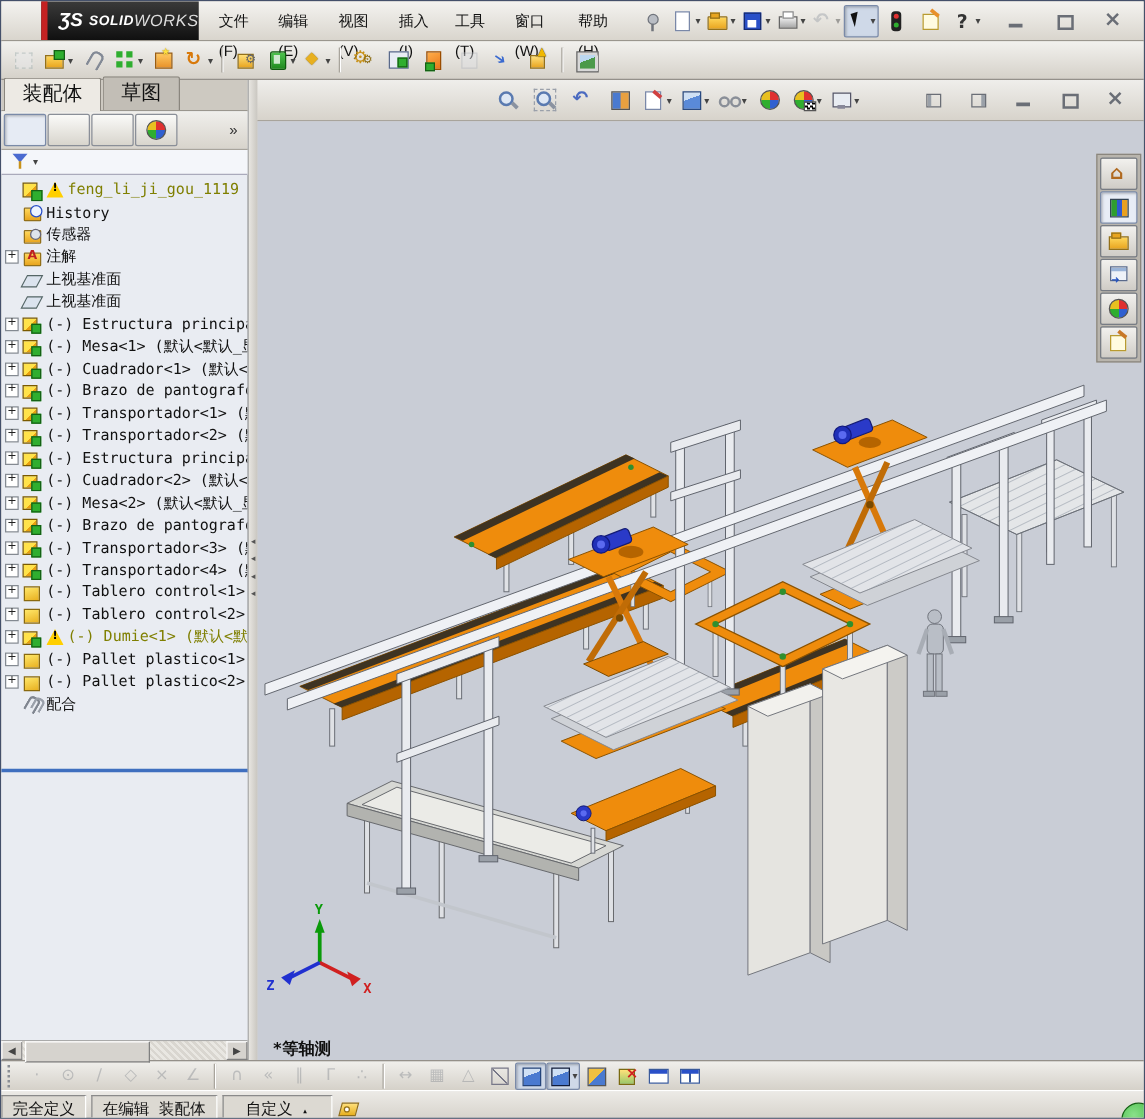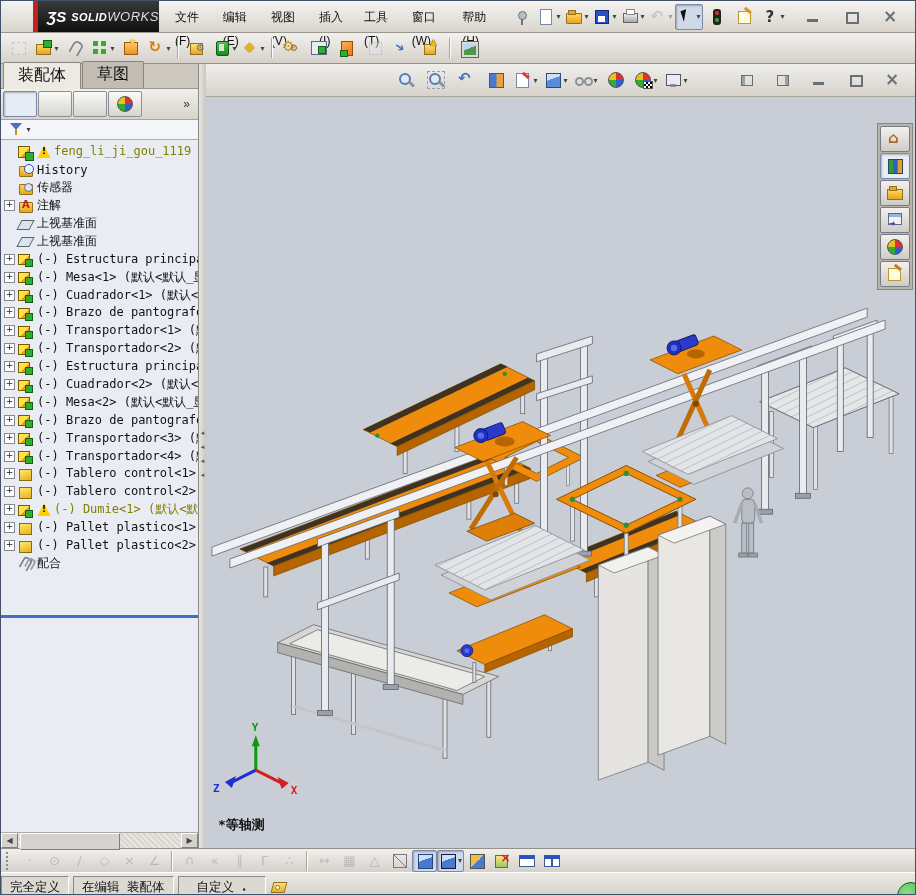--- a/index.html
+++ b/index.html
@@ -160,21 +160,21 @@
   #vptoolbar{height:32px;background:linear-gradient(#efeeeb,#d7d3cb);border-bottom:1px solid #a8a49c;display:flex;align-items:center;}
   #headsup{display:flex;align-items:center;margin-left:186px;gap:2px;}
   #vpwinbtns{margin-left:auto;display:flex;align-items:center;gap:8px;padding-right:10px;}
   .ic-pane-left::before{content:"";left:3px;top:4px;width:10px;height:9px;border:1.5px solid #6a6e76;box-shadow:inset 3px 0 0 #9aa0a8;}
   .ic-pane-right::before{content:"";left:3px;top:4px;width:10px;height:9px;border:1.5px solid #6a6e76;box-shadow:inset -3px 0 0 #9aa0a8;}
   #canvas{flex:1;position:relative;background:#c9cdd6;overflow:hidden;}
   #scene{position:absolute;inset:0;}
   #taskpane{position:absolute;right:2px;top:26px;display:flex;flex-direction:column;gap:1px;background:#b9b5ad;padding:2px;border:1px solid #8a867e;}
   .tpbtn{width:26px;height:24px;border:1px solid #777c84;background:linear-gradient(#f2f1ee,#cfccc6);display:flex;align-items:center;justify-content:center;}
   .tpbtn.pressed{background:#e8edf6;}
-  #viewlabel{position:absolute;left:12px;bottom:14px;font-family:"DejaVu Sans Mono",monospace;font-weight:bold;font-size:13px;color:#111;}
+  #viewlabel{position:absolute;left:12px;bottom:0;font-family:"DejaVu Sans Mono",monospace;font-weight:bold;font-size:13px;color:#111;}
   
   #bottombar{height:23px;background:linear-gradient(#f0efec,#d5d1c9);border-top:1px solid #94908a;display:flex;align-items:center;padding-left:2px;}
   #bottombar .tbbtn{height:20px;min-width:21px;}
   .draghandle{width:6px;height:18px;margin:0 3px;border-left:2px dotted #8a8e94;}
   
   #statusbar{height:27px;background:linear-gradient(#eceae6,#d2cec6);border-top:1px solid #fff;display:flex;align-items:center;font-family:"DejaVu Sans Mono",monospace;font-size:12.5px;position:relative;}
   #status-left{padding-left:6px;flex:1;}
   .statseg{border:1px solid;border-color:#8a8a8a #fff #fff #8a8a8a;height:19px;line-height:19px;padding:0 8px;margin-right:4px;background:#dcd9d2;}
   .ic-tag::before{content:"";left:2px;top:4px;width:12px;height:9px;background:linear-gradient(#ffe07a,#e8b020);border:1px solid #93701a;transform:skewX(-15deg);}
   .ic-tag::after{content:"";left:5px;top:7px;width:3px;height:3px;border-radius:50%;background:#fff;border:1px solid #93701a;}

